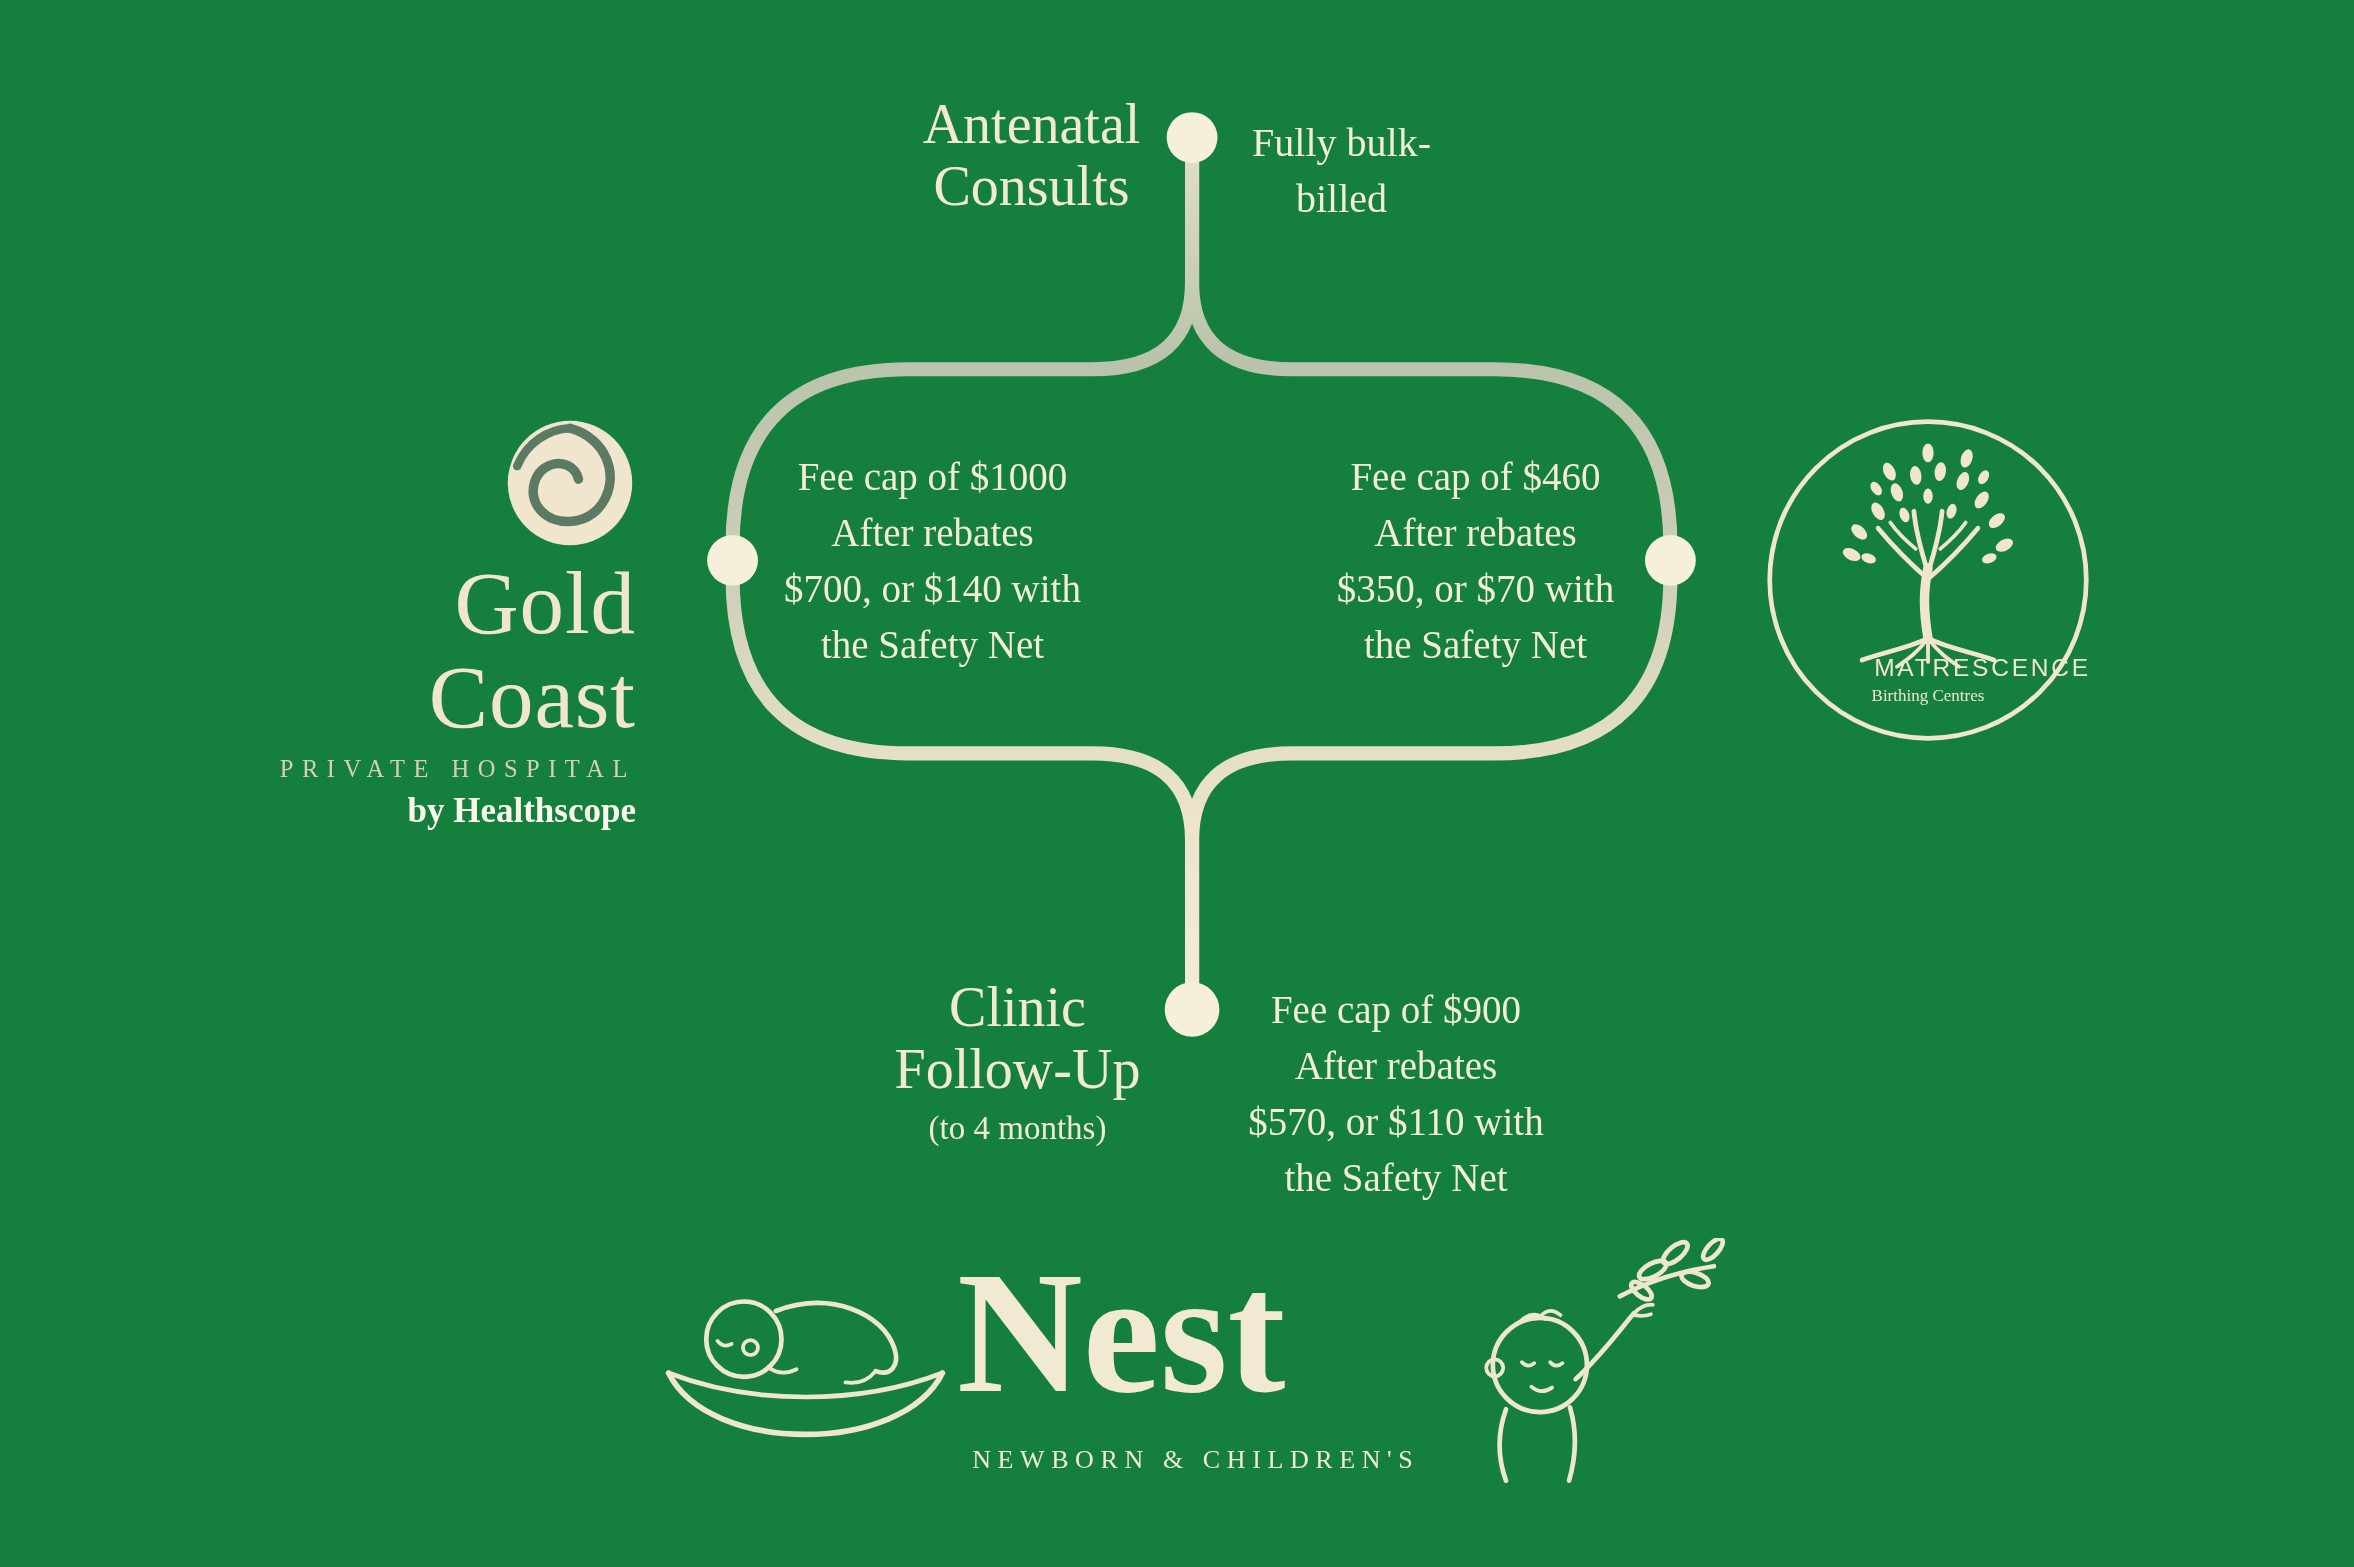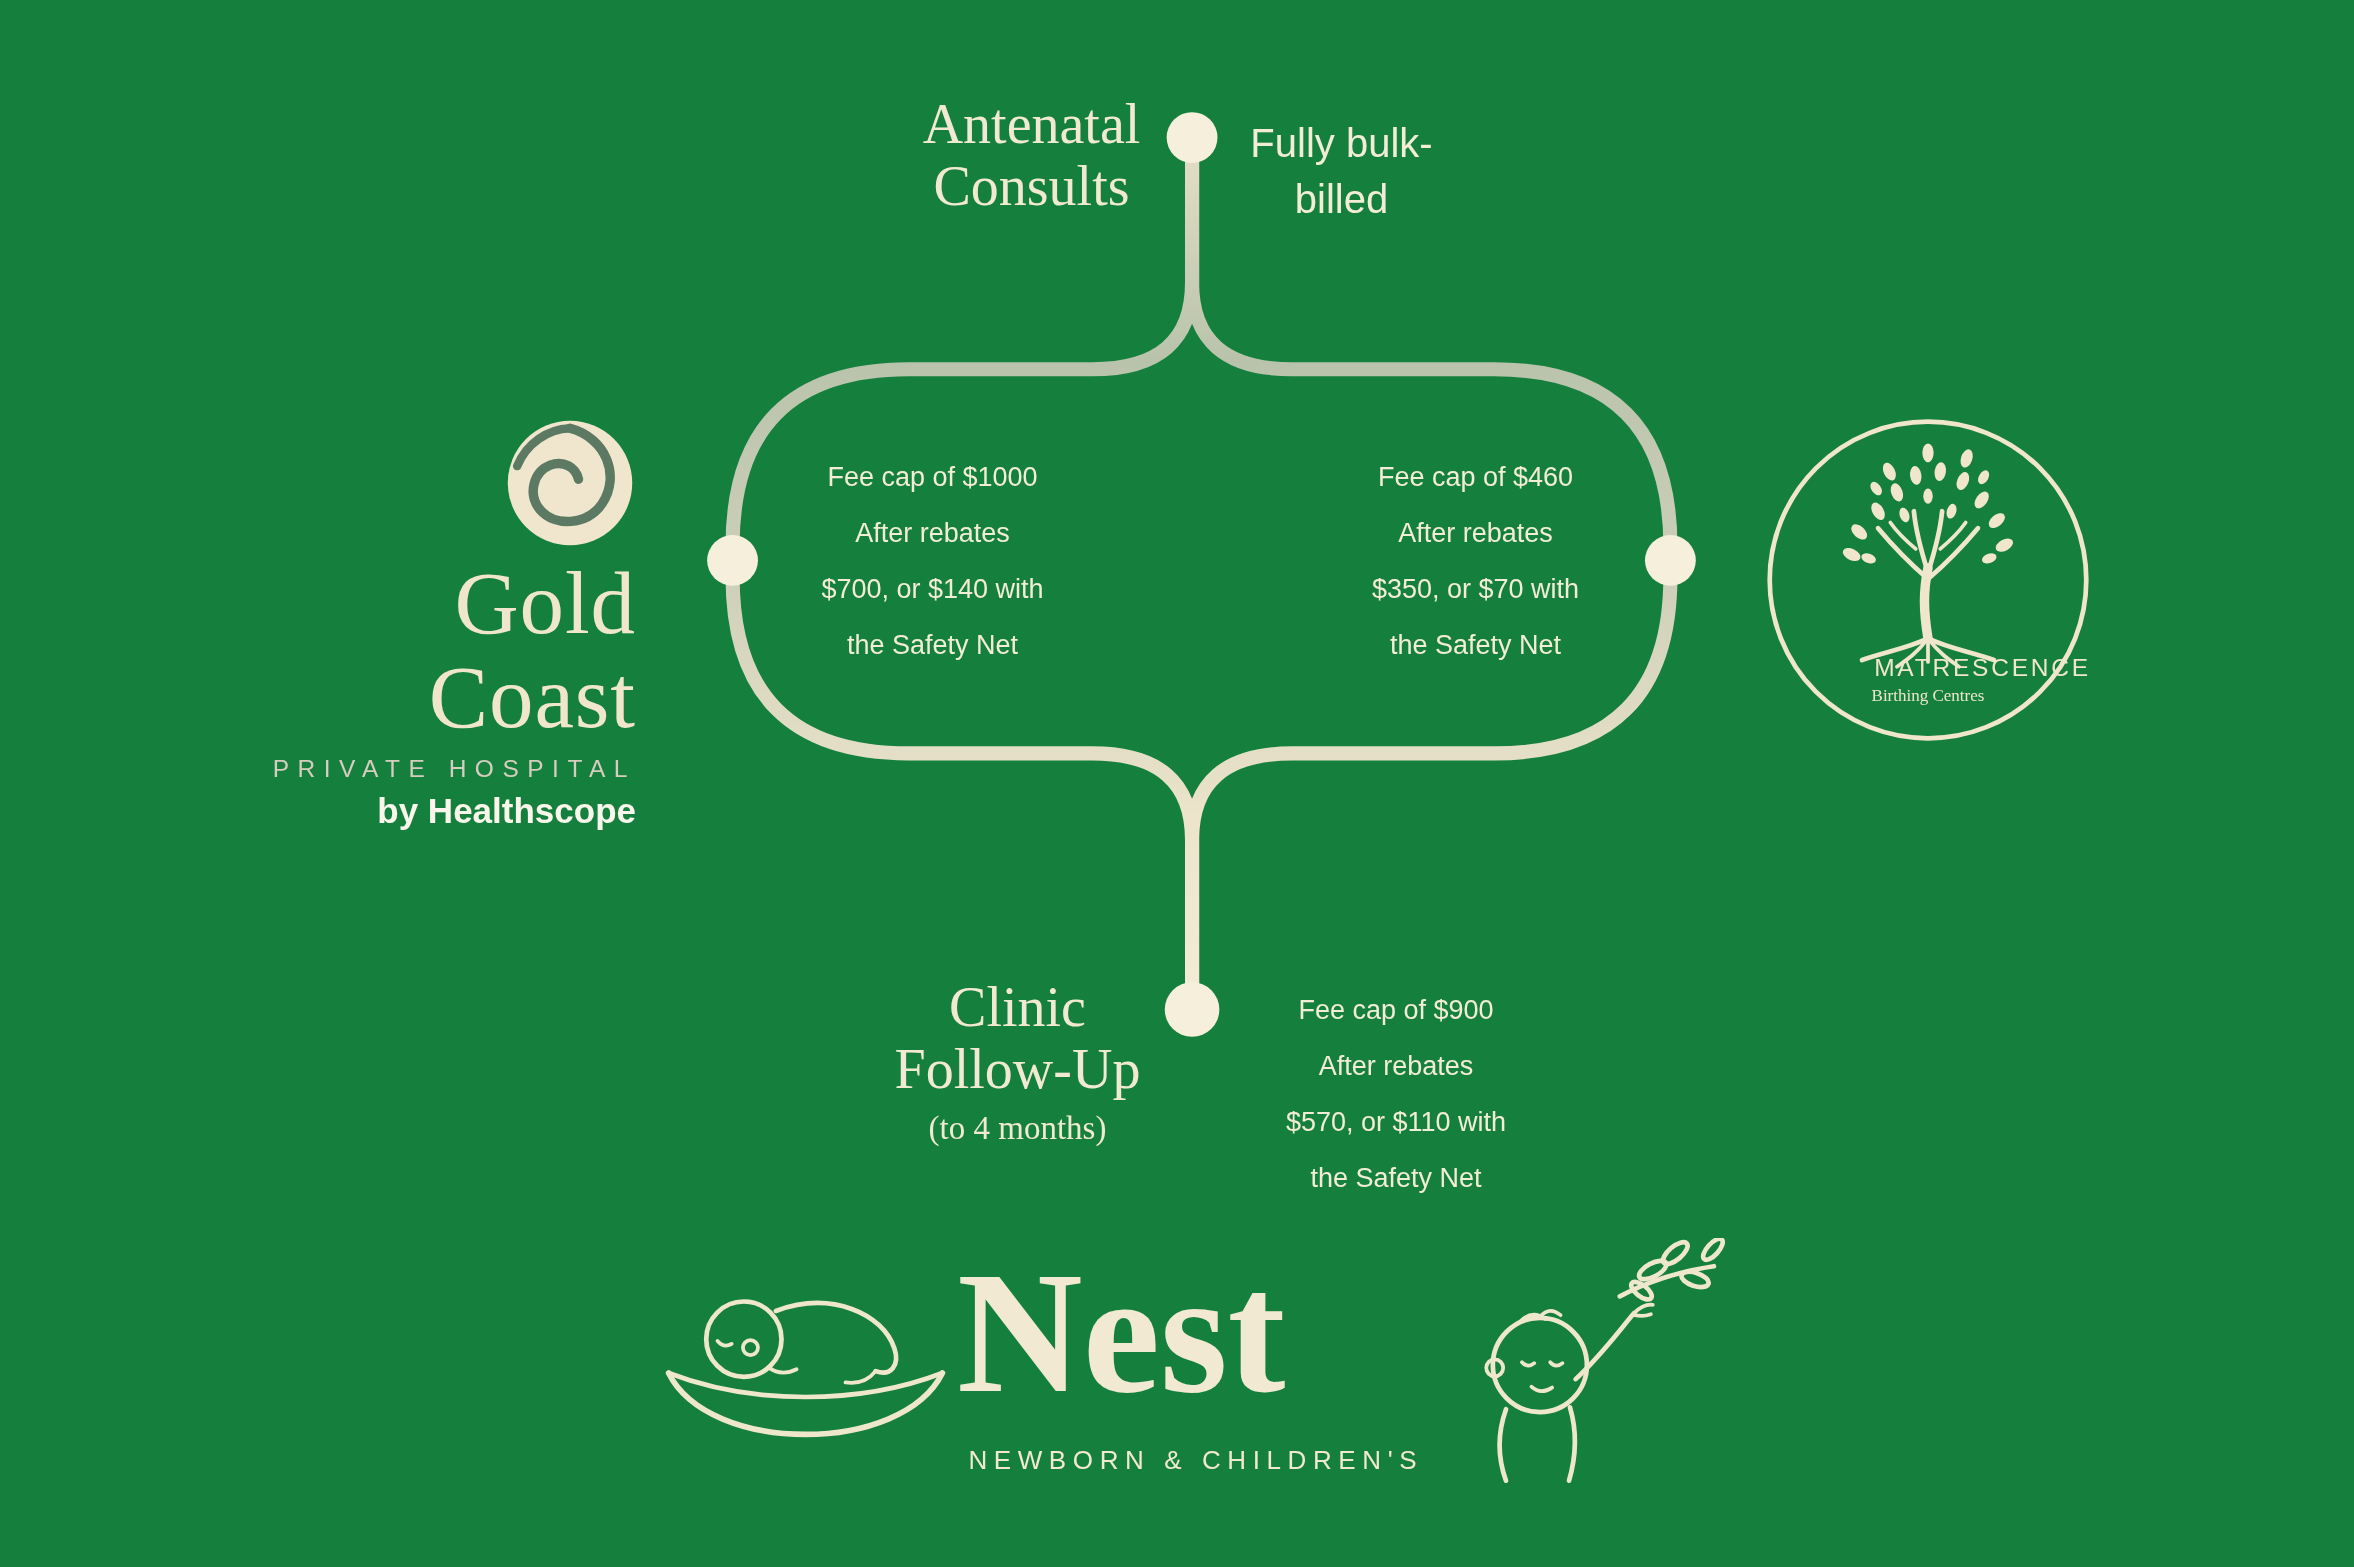--- a/index.html
+++ b/index.html
@@ -6,39 +6,39 @@
   html, body { background: #5c7963; }
   .canvas {
     position: relative;
     width: 2354px;
     height: 1568px;
     background: #15803d;
     overflow: hidden;
     font-family: "Liberation Sans", sans-serif;
   }
   .abs { position: absolute; }
-  .sans  { font-family: Liberation Sans, sans-serif; }
+  .sans  { font-family: Liberation Serif, serif; }
   .preline { white-space: pre-line; }
   .center { text-align: center; }
 
   .heading {
     color: #f1e9d2;
     font-family: "Liberation Serif", serif;
     font-weight: 400;
   }
 
   .top-title   { left: 876px;  top: 94px;  width: 311px; font-size: 56px; line-height: 1.1; }
   .top-note    { left: 1224px; top: 115px;  width: 235px; font-size: 40px; line-height: 56px; color: #f3ecd6; }
 
   .left-title  { left: 259px;  top: 325px;  width: 377px; font-size: 53px; }
   .right-title { left: 1738px; top: 325px;  width: 377px; font-size: 53px; }
 
   .fee {
     color: #f3ecd6;
-    font-size: 27px;
+    font-size: 39px;
     line-height: 56px;
   }
   .fee-left   { left: 669px;  top: 449px;  width: 527px; }
   .fee-right  { left: 1212px; top: 449px;  width: 527px; }
   .fee-bottom { left: 1123px; top: 982px; width: 546px; }
 
   .connector-svg { left: 0; top: 0; width: 2354px; height: 1568px; }
 
   
   .gc-logo { left: 259px; top: 417px; width: 377px; text-align: right; }

